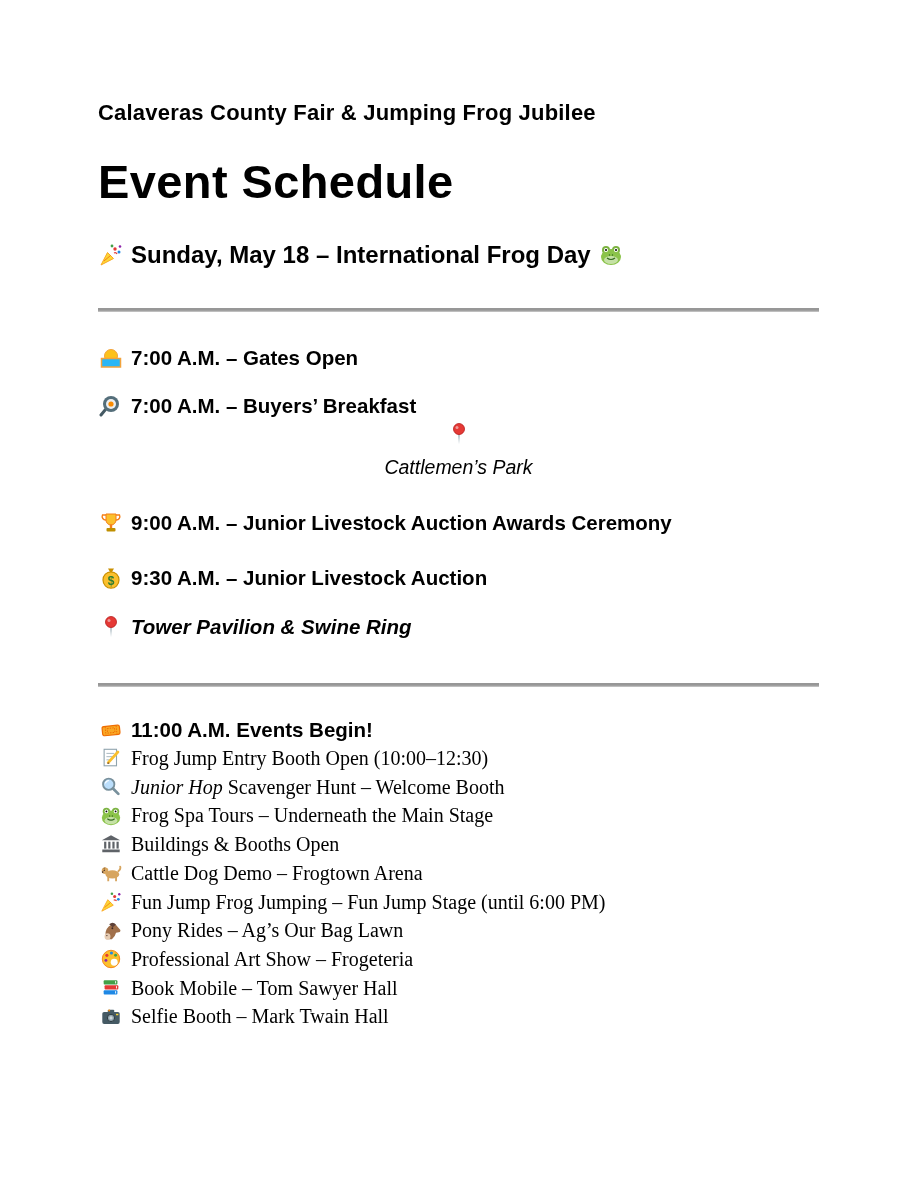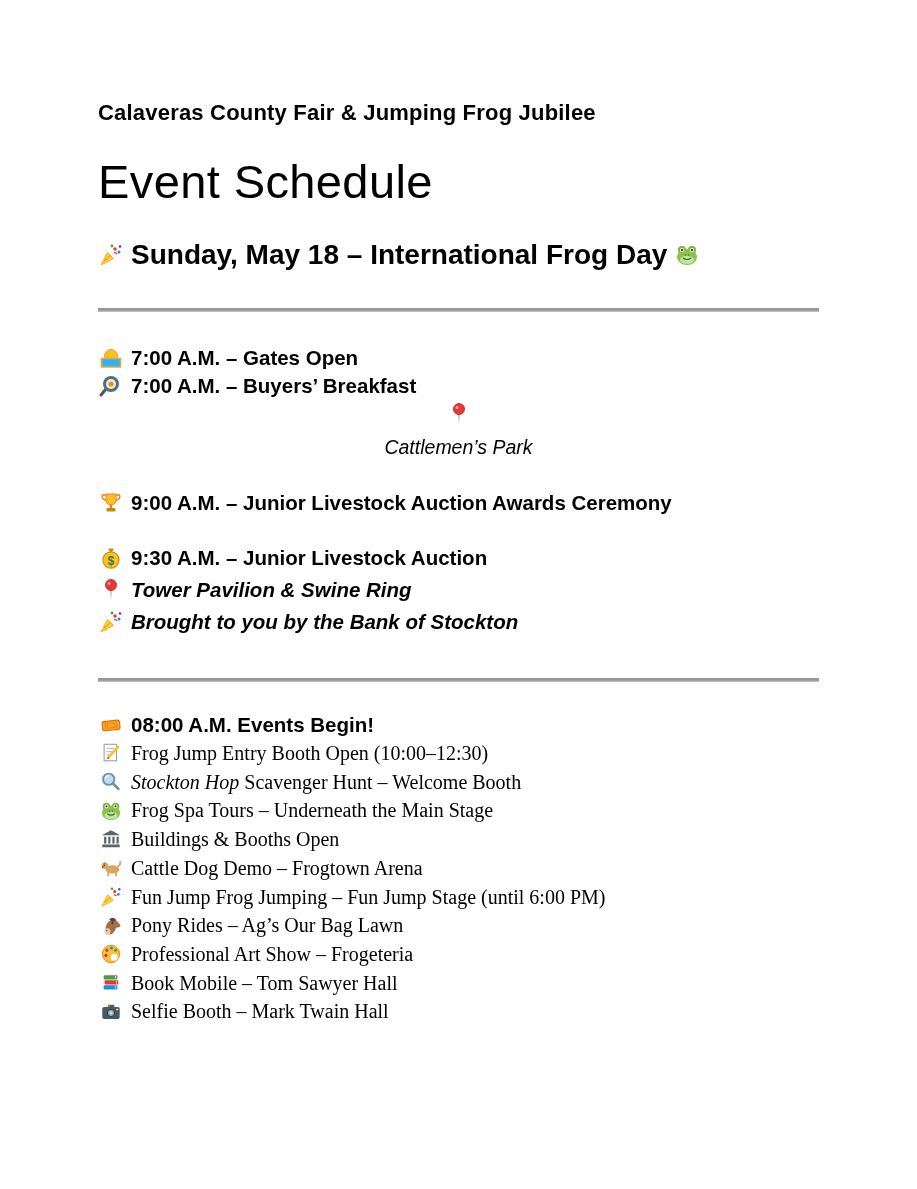--- a/index.html
+++ b/index.html
@@ -3,32 +3,32 @@
 <meta charset="utf-8">
 <style>
   html,body{margin:0;padding:0;background:#fff;}
   body{
     width:917px;height:1189px;
     font-family:"Liberation Sans",sans-serif;
     color:#000;overflow:hidden;
   }
   .page{padding:100px 98px 0 98px;}
   .kicker{font-size:22px;font-weight:700;line-height:26px;letter-spacing:.2px;}
-  .title{font-size:47px;font-weight:400;line-height:52px;margin:30px 0 0 0;letter-spacing:.4px;}
+  .title{font-size:47px;font-weight:700;line-height:52px;margin:30px 0 0 0;letter-spacing:.4px;}
   .line{display:flex;align-items:center;gap:7px;}
-  .subtitle{margin-top:32px;font-size:28px;font-weight:700;line-height:30px;}
+  .subtitle{margin-top:32px;font-size:24px;font-weight:700;line-height:30px;}
   .rule{height:4px;background:linear-gradient(180deg,#979797 55%,#cdcdcd);border:0;}
   .rule-1{margin-top:38px;}
   .rule-2{margin-top:42px;}
   .hdr{font-size:20.5px;font-weight:700;line-height:28px;align-items:center;}
   .loc{font-size:19.5px;font-style:italic;line-height:28px;flex-direction:column;}
   .loc-bold{font-size:20.5px;font-style:italic;font-weight:700;line-height:28px;}
   .item{font-size:20px;line-height:28.7px;font-family:Liberation Serif, serif;}
-  .mt32{margin-top:32px}.mt20{}.mt2{margin-top:2px}
-  .mt21{margin-top:28px}.mt27{margin-top:27px}.mt4{margin-top:4px}
+  .mt32{margin-top:32px}.mt20{margin-top:20px}.mt2{margin-top:2px}
+  .mt21{margin-top:28px}.mt27{margin-top:27px}.mt4{margin-top:21px}
   .mt29{margin-top:29px}
   .ico{flex:0 0 auto;display:inline-flex;align-items:center;justify-content:center;width:26px;}
   .ico svg{width:24px;height:24px;}
   .items .ico svg{width:22px;height:22px;}
   .pin svg{width:18px;height:24px;}
   .txt{white-space:pre;}
   .it{font-style:italic;}
 </style>
 </head>
 <body>
@@ -132,51 +132,37 @@
     <span class="ico pin" title="📍">
         <svg viewBox="0 0 18 24">
           <polygon points="8,12 10,12 9,22" fill="#b0bec5"></polygon>
           <circle cx="9" cy="7" r="5.5" fill="#e53935" stroke="#b71c1c" stroke-width=".8"></circle>
           <circle cx="7" cy="5.5" r="1.5" fill="#ef9a9a"></circle>
         </svg>
       </span>
     <span class="txt">Tower Pavilion &amp; Swine Ring</span>
   </div>
 
-  <div class="line loc-bold mt4">
-    <span class="ico" title="🎉">
-        <svg viewBox="0 0 24 24">
-          <polygon points="2,22 8.5,9.5 14.5,15.5" fill="#fdd835" stroke="#f9a825" stroke-width="1"></polygon>
-          <line x1="5" y1="18" x2="11.5" y2="12.5" stroke="#f57f17" stroke-width="1"></line>
-          <circle cx="16" cy="6" r="1.7" fill="#e53935"></circle>
-          <circle cx="20" cy="9" r="1.5" fill="#1e88e5"></circle>
-          <circle cx="13" cy="3" r="1.4" fill="#43a047"></circle>
-          <circle cx="21" cy="3.5" r="1.3" fill="#8e24aa"></circle>
-          <path d="M15 10 q2 -1 3 1" fill="none" stroke="#e53935" stroke-width="1.2"></path>
-        </svg>
-      </span>
-    <span class="txt">Brought to you by the Bank of Stockton</span>
-  </div>
 
   <div class="rule rule-2"></div>
 
   <div class="items">
 
     <div class="line hdr mt29">
       <span class="ico" title="🎫">
           <svg viewBox="0 0 24 24">
             <g transform="rotate(-6 12 12)">
               <rect x="2.5" y="7.5" width="19" height="10" rx="2" fill="#f9a825" stroke="#ef6c00" stroke-width="1.3"></rect>
               <rect x="8" y="10" width="8" height="5" fill="none" stroke="#ef6c00" stroke-width="1" stroke-dasharray="1.6 1.2"></rect>
               <line x1="6" y1="8" x2="6" y2="17.5" stroke="#ef6c00" stroke-width="1" stroke-dasharray="1.6 1.2"></line>
               <line x1="18" y1="8" x2="18" y2="17.5" stroke="#ef6c00" stroke-width="1" stroke-dasharray="1.6 1.2"></line>
             </g>
           </svg>
         </span>
-      <span class="txt">08:00 A.M. Events Begin!</span>
+      <span class="txt">11:00 A.M. Events Begin!</span>
     </div>
 
     <div class="line item">
       <span class="ico" title="📝">
           <svg viewBox="0 0 24 24">
             <rect x="4.5" y="2.5" width="13.5" height="18" fill="#fff" stroke="#90a4ae" stroke-width="1.2"></rect>
             <line x1="7" y1="7" x2="15.5" y2="7" stroke="#b0bec5" stroke-width="1.2"></line>
             <line x1="7" y1="10.5" x2="15.5" y2="10.5" stroke="#b0bec5" stroke-width="1.2"></line>
             <line x1="7" y1="14" x2="12" y2="14" stroke="#b0bec5" stroke-width="1.2"></line>
             <line x1="9" y1="17" x2="19.5" y2="5.5" stroke="#fbc02d" stroke-width="3" stroke-linecap="round"></line>
@@ -187,21 +173,21 @@
     </div>
 
     <div class="line item">
       <span class="ico" title="🔍">
           <svg viewBox="0 0 24 24">
             <circle cx="9.5" cy="9" r="6.2" fill="#bbdefb" stroke="#78909c" stroke-width="2"></circle>
             <line x1="14.2" y1="13.7" x2="20" y2="19.5" stroke="#78909c" stroke-width="3" stroke-linecap="round"></line>
             <path d="M6 7.5 a4 4 0 0 1 3 -2.5" fill="none" stroke="#fff" stroke-width="1.5" stroke-linecap="round"></path>
           </svg>
         </span>
-      <span class="txt"><span class="it">Stockton Hop</span><span> Scavenger Hunt – Welcome Booth</span></span>
+      <span class="txt"><span class="it">Junior Hop</span><span> Scavenger Hunt – Welcome Booth</span></span>
     </div>
 
     <div class="line item">
       <span class="ico" title="🐸">
           <svg viewBox="0 0 24 24">
             <circle cx="7" cy="7" r="4" fill="#7cb342"></circle>
             <circle cx="17" cy="7" r="4" fill="#7cb342"></circle>
             <ellipse cx="12" cy="14" rx="10" ry="8" fill="#8bc34a"></ellipse>
             <ellipse cx="12" cy="17" rx="7" ry="4" fill="#c5e1a5"></ellipse>
             <circle cx="7" cy="7" r="2" fill="#fff"></circle>

